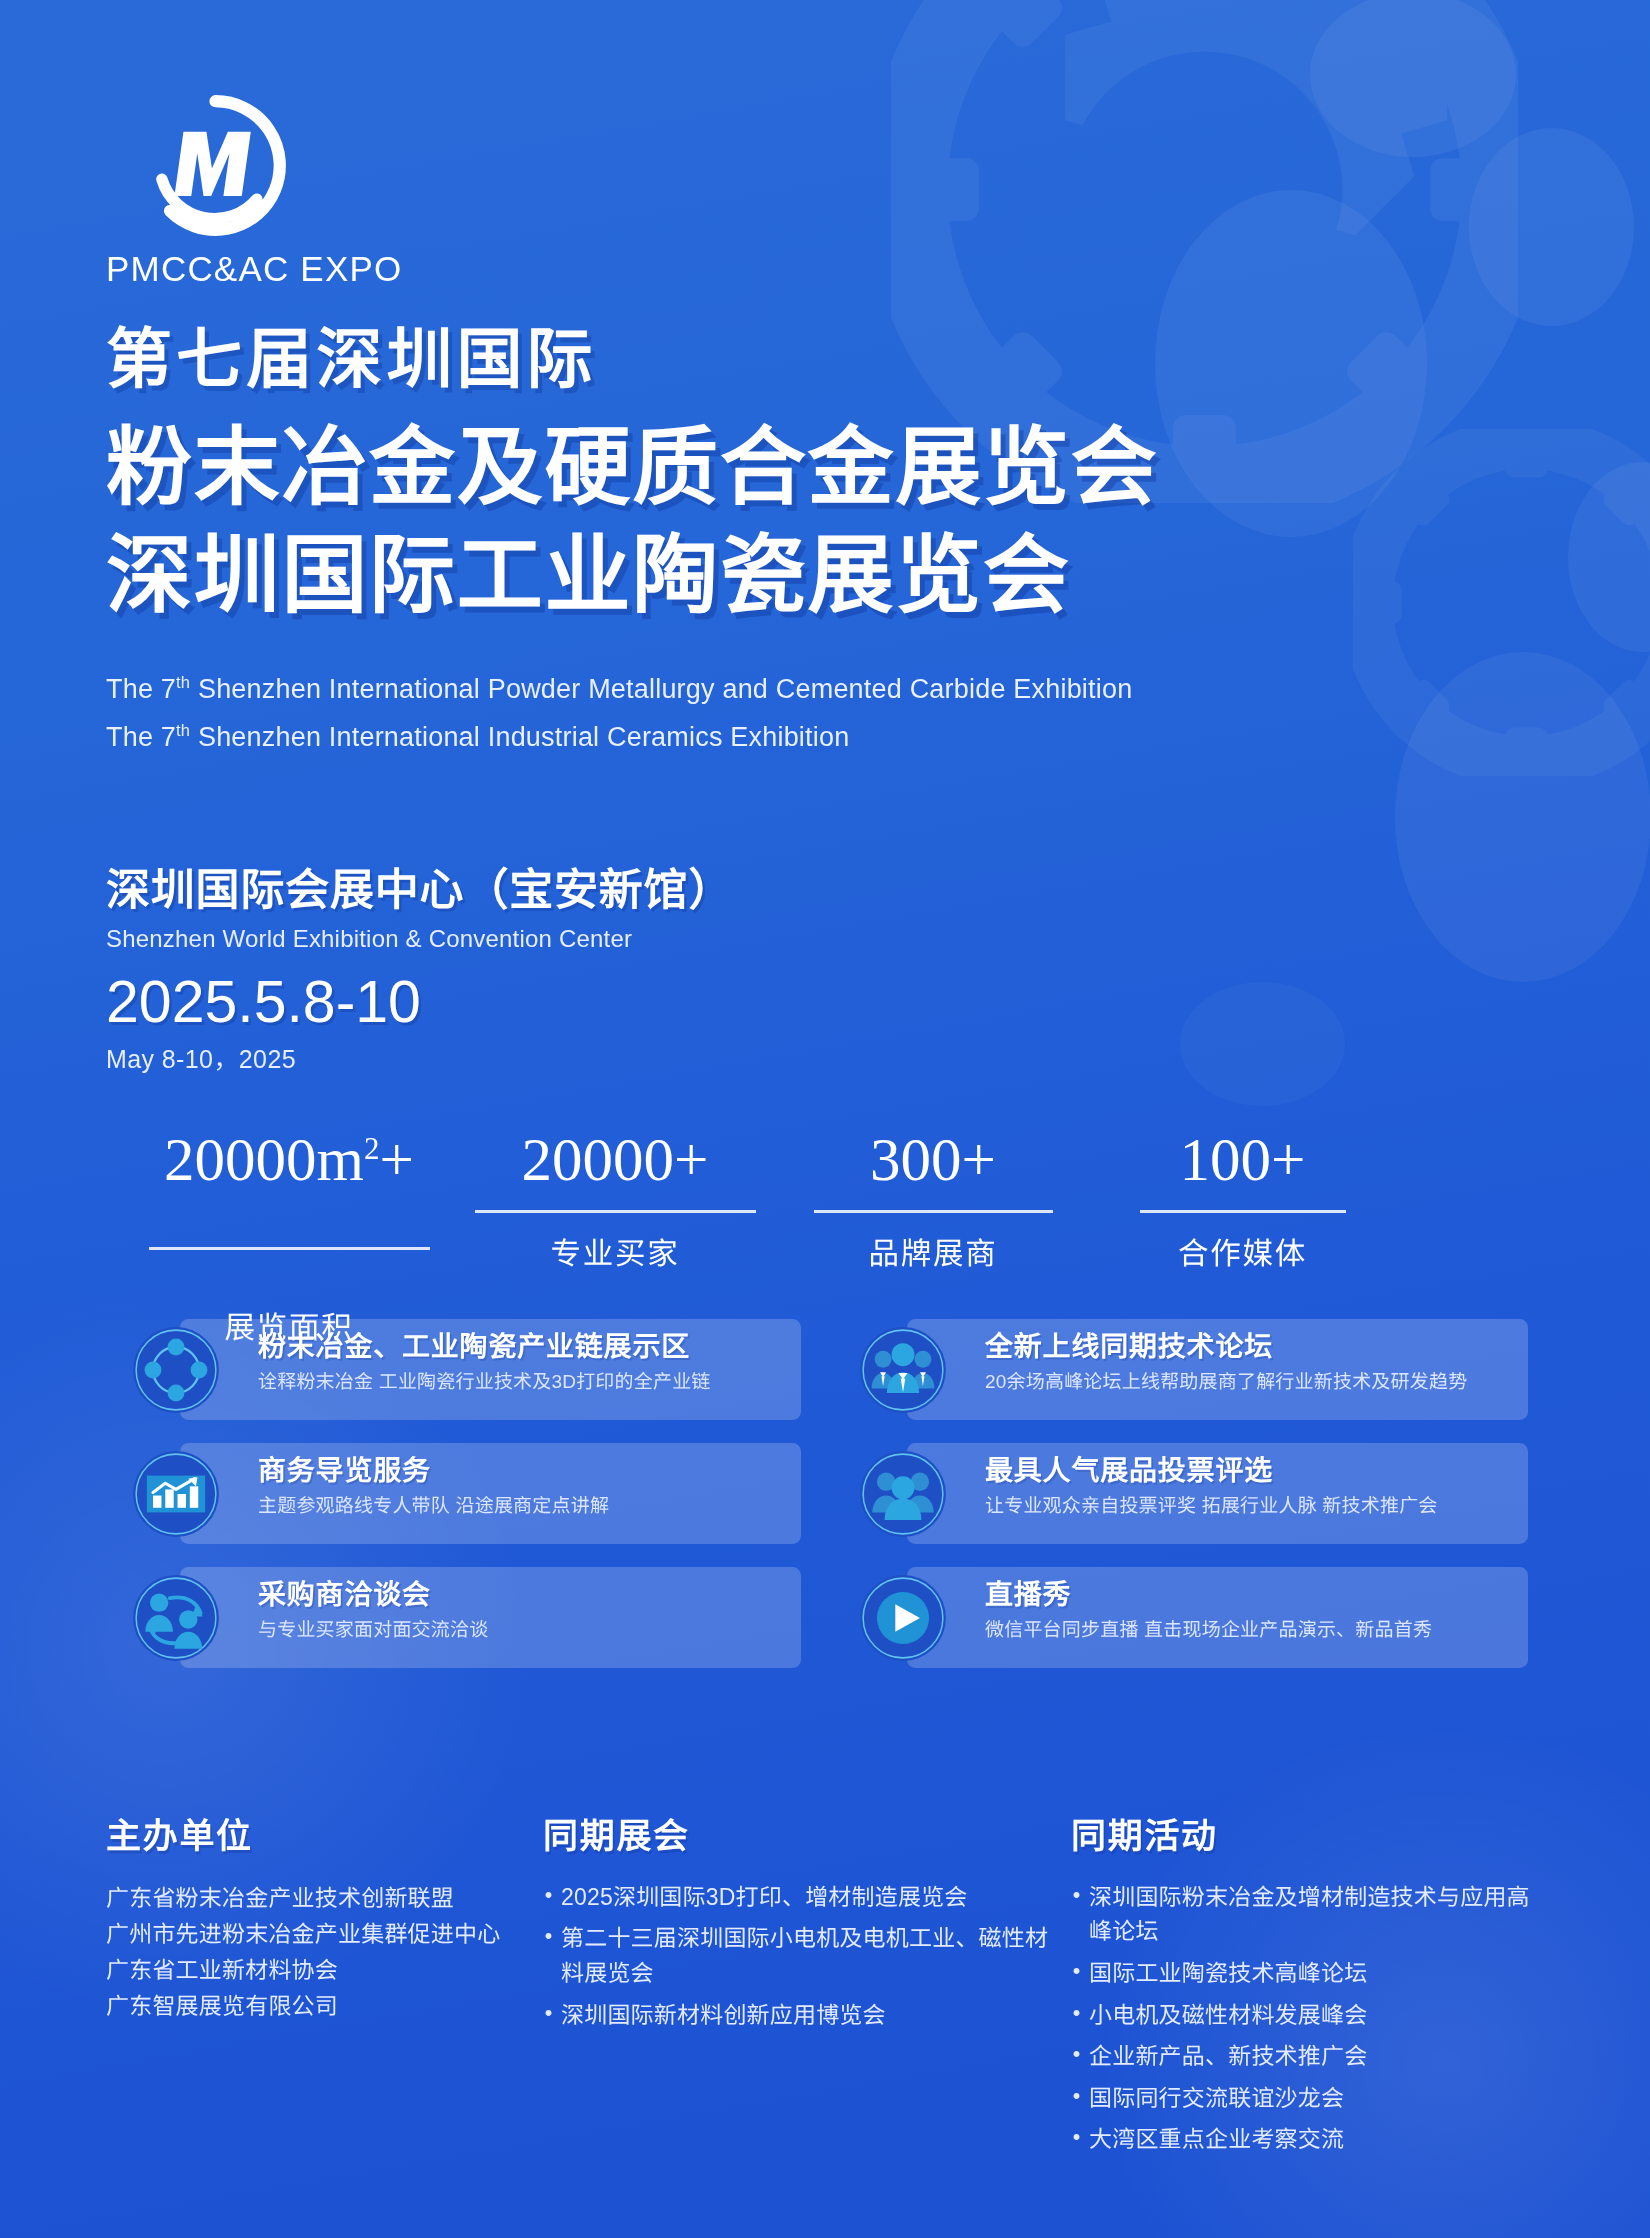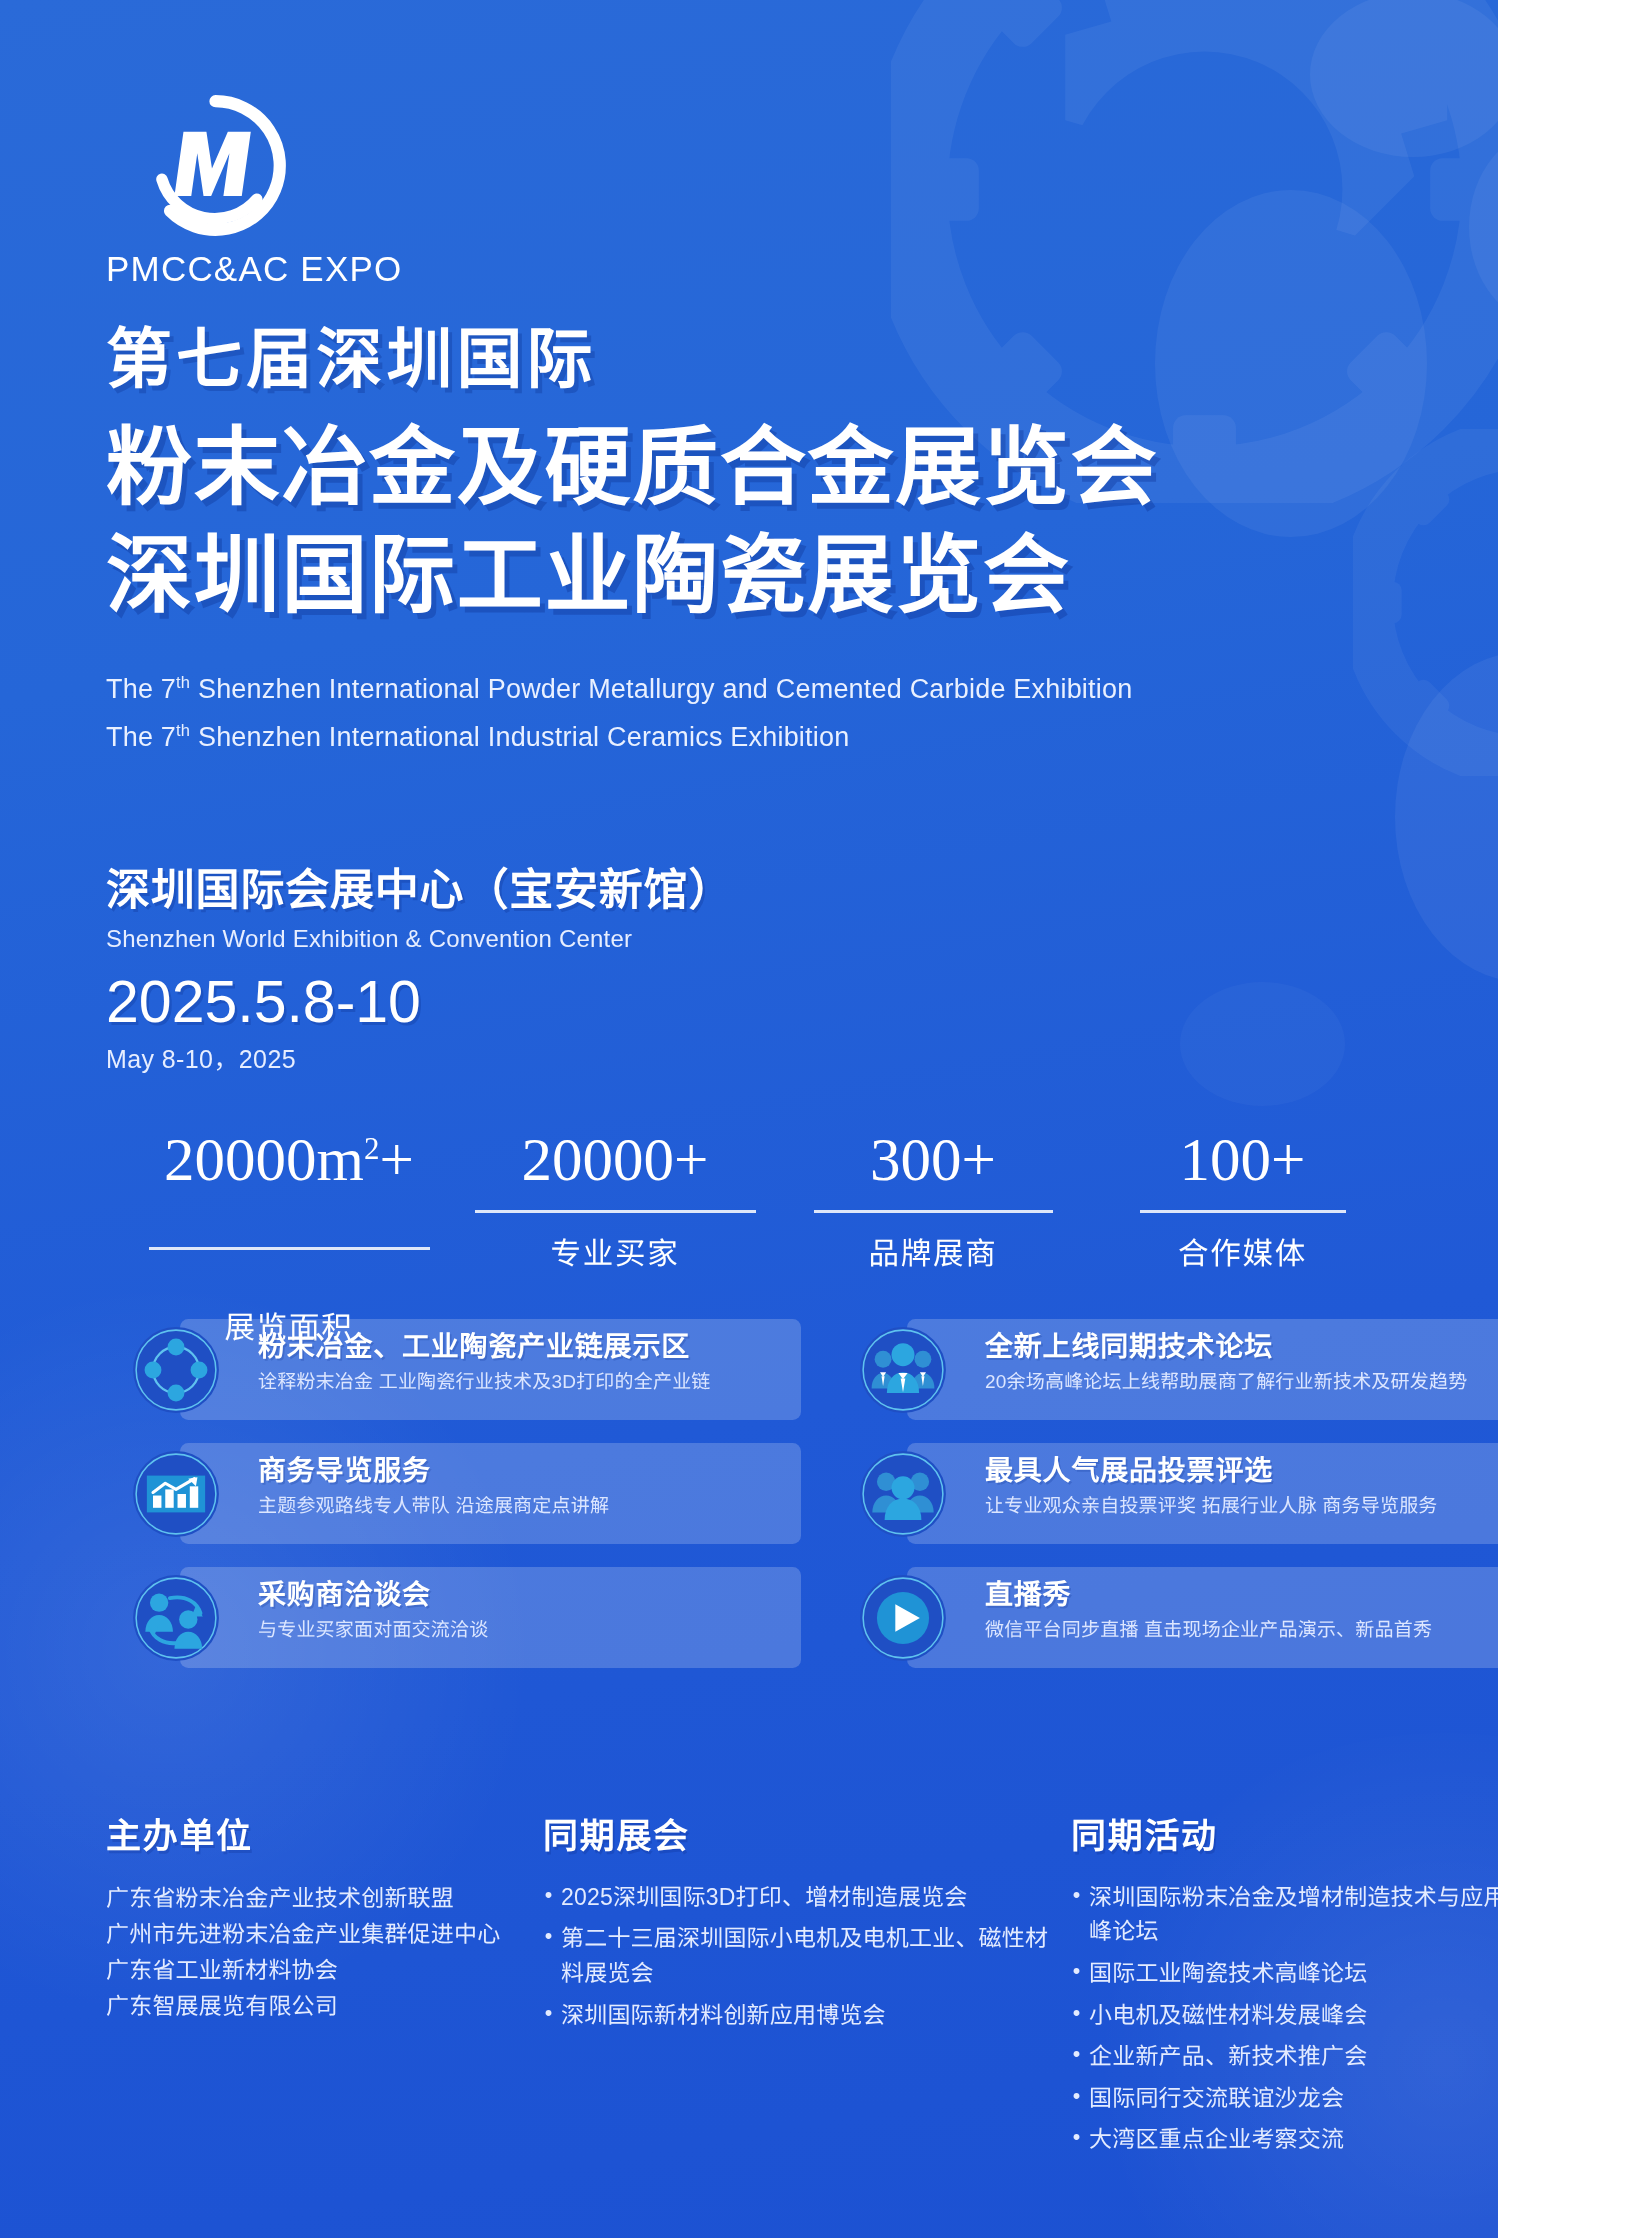--- a/index.html
+++ b/index.html
@@ -3,21 +3,21 @@
 <meta charset="utf-8">
 <title>PMCC&amp;AC EXPO Poster</title>
 <style>
   html,body{margin:0;padding:0;}
   body{
     width:1650px;height:2239px;
     font-family:"Liberation Sans","DejaVu Sans",sans-serif;
     overflow:hidden;
   }
   .poster{
-    position:relative;width:1498px;height:2239px;
+    position:relative;width:1650px;height:2239px;
     background:linear-gradient(170deg,#2a6ad8 0%,#2566d8 28%,#2059d6 62%,#1c51d2 100%);
     overflow:hidden;
   }
   
   .bg-layer{position:absolute;inset:0;overflow:hidden;pointer-events:none;}
   .blob{position:absolute;border-radius:50%;background:rgba(255,255,255,.055);}
   .gear{position:absolute;opacity:.05;}
   .gear svg{display:block;}
   .soft-glow{
     position:absolute;border-radius:50%;
@@ -331,21 +331,21 @@
             <path d="M64 84c0-13 8-22 18-22s18 9 18 22z"></path>
           </g>
           <g fill="#2ca6e0">
             <circle cx="60" cy="52" r="15"></circle>
             <path d="M36 94c0-17 10-28 24-28s24 11 24 28z"></path>
           </g>
         </svg>
       </div>
       <div class="card-text">
         <div class="card-title">最具人气展品投票评选</div>
-        <div class="card-desc">让专业观众亲自投票评奖 拓展行业人脉 商务导览服务</div>
+        <div class="card-desc">让专业观众亲自投票评奖 拓展行业人脉 新技术推广会</div>
       </div>
     </div>
 
     <div class="card">
       <div class="card-bg"></div>
       <div class="card-icon">
         <svg viewBox="0 0 120 120" width="92" height="92" aria-hidden="true">
           <circle cx="60" cy="60" r="56" fill="#1f4fc4"></circle>
           <circle cx="60" cy="60" r="52" fill="none" stroke="#5fc2ef" stroke-width="2"></circle>
           <g fill="#2ca6e0">

